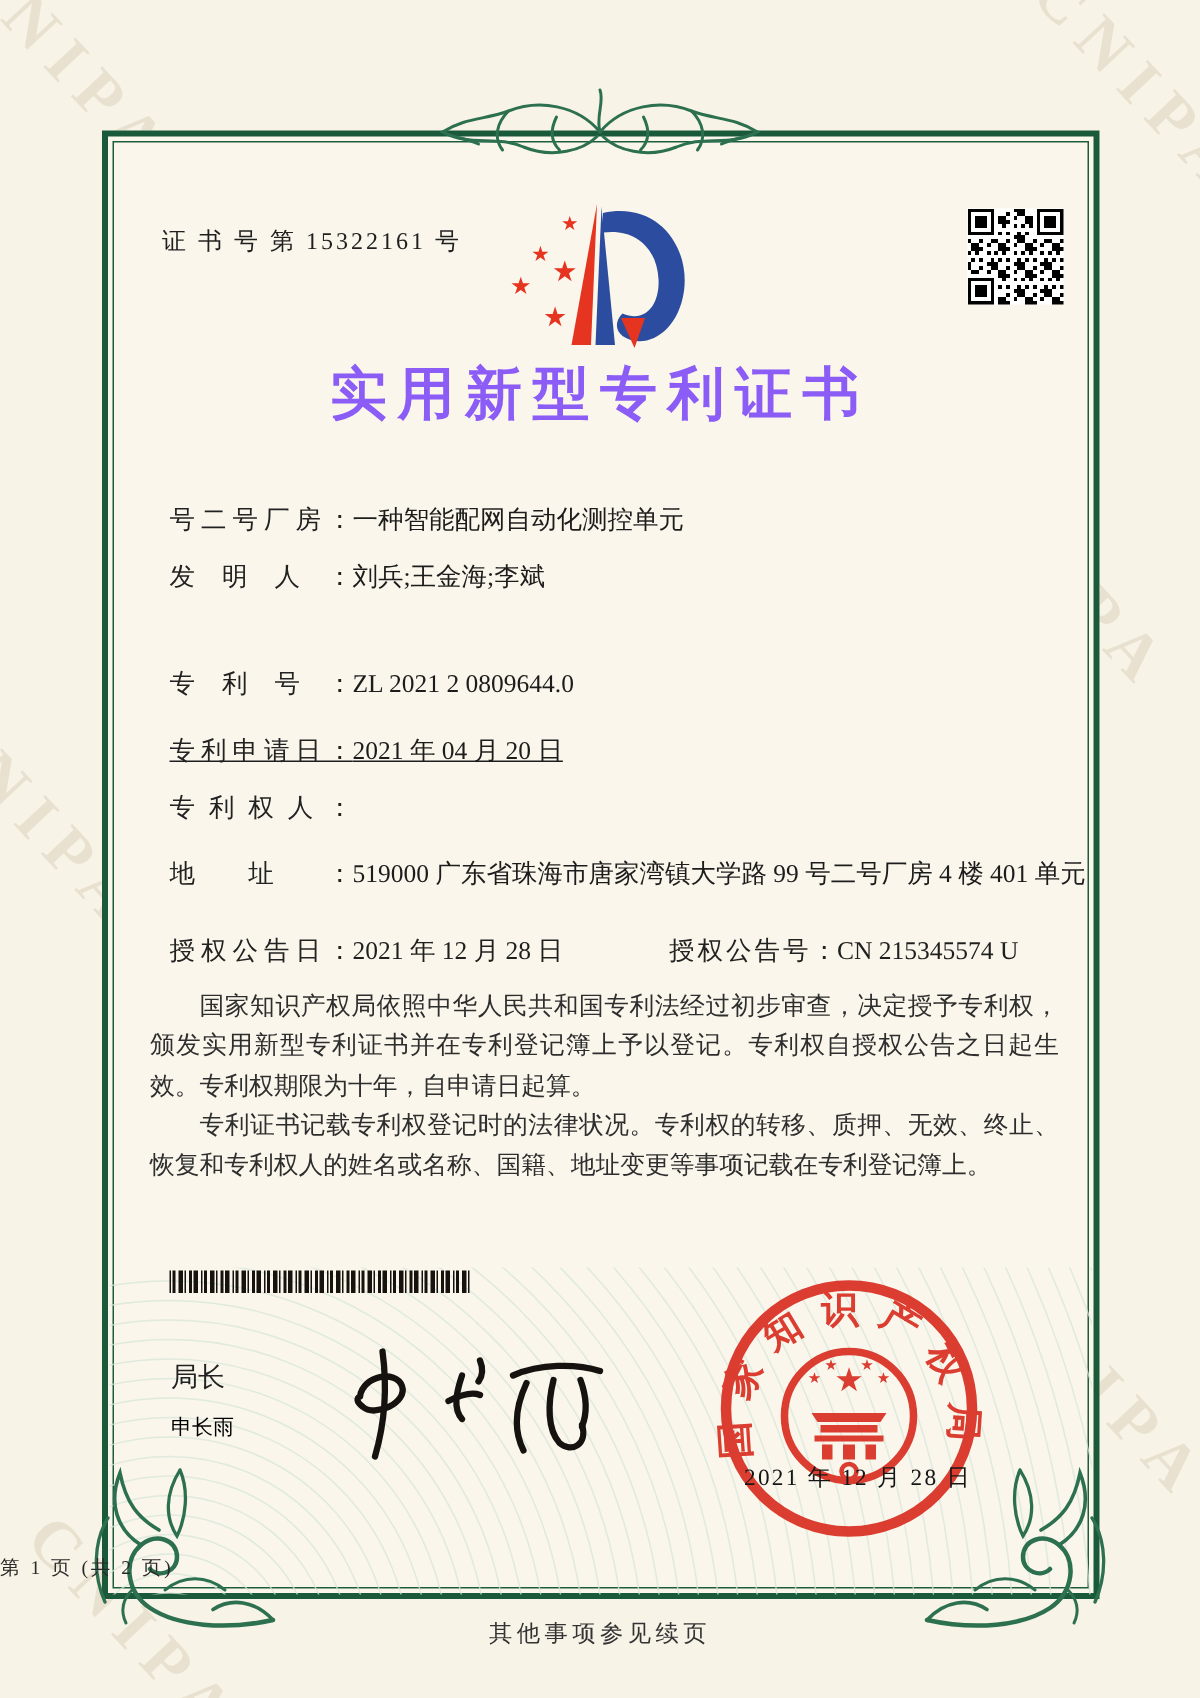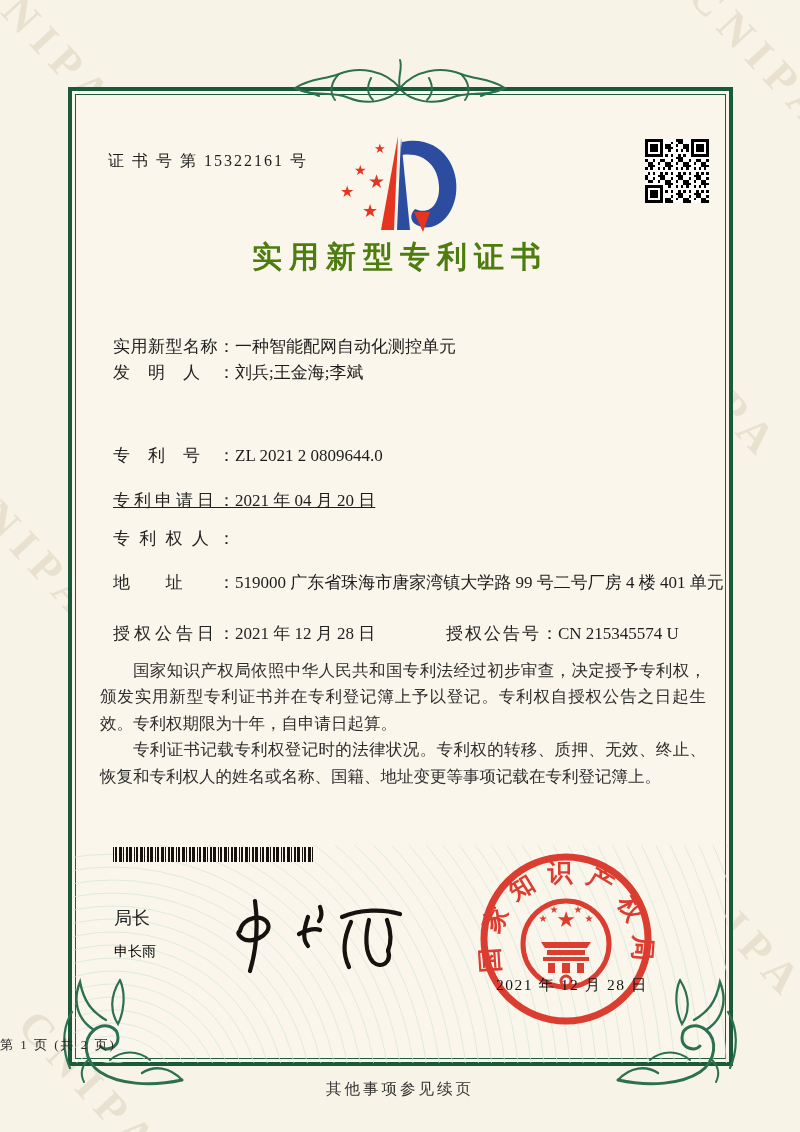--- a/index.html
+++ b/index.html
@@ -28,21 +28,21 @@
   .guilloche{position:absolute;left:73px;top:845px;pointer-events:none;}
   
   .cert-no{
     position:absolute;left:108px;top:151px;font-size:16px;letter-spacing:2px;
   }
   .logo{position:absolute;left:330px;top:126px;width:146px;height:118px;}
   .logo-star{position:absolute;color:#e5341f;line-height:1;}
   .qr{position:absolute;left:645px;top:139px;width:64px;height:64px;background:#fff;}
   .title{
     position:absolute;left:0;top:237px;width:800px;text-align:center;
-    font-size:30px;font-weight:bold;letter-spacing:7px;color:#4d7c0f;
+    font-size:38px;font-weight:bold;letter-spacing:7px;color:#8b5cf6;
   }
   
   .row{position:absolute;left:113px;width:622px;display:flex;font-size:17px;line-height:1.45;}
   .flabel{
     display:inline-block;width:122px;flex:0 0 122px;
     text-align:justify;text-align-last:justify;color:#222;
   }
   .fvalue{flex:1;color:#1c1c1c;}
   .flabel2{display:inline-block;width:112px;flex:0 0 112px;margin-left:26px;
     text-align:justify;text-align-last:justify;color:#222;}
@@ -220,24 +220,24 @@
     <rect x="20" y="2" width="3" height="3" fill="#000"></rect>
     <rect x="0" y="18" width="7" height="7" fill="#000"></rect>
     <rect x="1" y="19" width="5" height="5" fill="#fff"></rect>
     <rect x="2" y="20" width="3" height="3" fill="#000"></rect>
     <path d="M12,0h1v1h-1zM13,0h1v1h-1zM14,0h1v1h-1zM10,1h1v1h-1zM13,1h1v1h-1zM14,1h1v1h-1zM8,2h1v1h-1zM9,2h1v1h-1zM12,2h1v1h-1zM15,2h1v1h-1zM16,2h1v1h-1zM8,3h1v1h-1zM9,3h1v1h-1zM10,3h1v1h-1zM15,3h1v1h-1zM16,3h1v1h-1zM9,4h1v1h-1zM12,4h1v1h-1zM14,4h1v1h-1zM16,4h1v1h-1zM8,6h1v1h-1zM10,6h1v1h-1zM13,6h1v1h-1zM15,6h1v1h-1zM12,7h1v1h-1zM13,7h1v1h-1zM14,7h1v1h-1zM0,8h1v1h-1zM3,8h1v1h-1zM6,8h1v1h-1zM7,8h1v1h-1zM10,8h1v1h-1zM13,8h1v1h-1zM14,8h1v1h-1zM17,8h1v1h-1zM20,8h1v1h-1zM21,8h1v1h-1zM24,8h1v1h-1zM1,9h1v1h-1zM2,9h1v1h-1zM5,9h1v1h-1zM8,9h1v1h-1zM9,9h1v1h-1zM12,9h1v1h-1zM15,9h1v1h-1zM16,9h1v1h-1zM19,9h1v1h-1zM22,9h1v1h-1zM23,9h1v1h-1zM1,10h1v1h-1zM2,10h1v1h-1zM3,10h1v1h-1zM8,10h1v1h-1zM9,10h1v1h-1zM10,10h1v1h-1zM15,10h1v1h-1zM16,10h1v1h-1zM17,10h1v1h-1zM22,10h1v1h-1zM23,10h1v1h-1zM24,10h1v1h-1zM0,11h1v1h-1zM2,11h1v1h-1zM5,11h1v1h-1zM7,11h1v1h-1zM9,11h1v1h-1zM12,11h1v1h-1zM14,11h1v1h-1zM16,11h1v1h-1zM19,11h1v1h-1zM21,11h1v1h-1zM23,11h1v1h-1zM1,13h1v1h-1zM3,13h1v1h-1zM6,13h1v1h-1zM8,13h1v1h-1zM10,13h1v1h-1zM13,13h1v1h-1zM15,13h1v1h-1zM17,13h1v1h-1zM20,13h1v1h-1zM22,13h1v1h-1zM24,13h1v1h-1zM0,14h1v1h-1zM5,14h1v1h-1zM6,14h1v1h-1zM7,14h1v1h-1zM12,14h1v1h-1zM13,14h1v1h-1zM14,14h1v1h-1zM19,14h1v1h-1zM20,14h1v1h-1zM21,14h1v1h-1zM0,15h1v1h-1zM3,15h1v1h-1zM6,15h1v1h-1zM7,15h1v1h-1zM10,15h1v1h-1zM13,15h1v1h-1zM14,15h1v1h-1zM17,15h1v1h-1zM20,15h1v1h-1zM21,15h1v1h-1zM24,15h1v1h-1zM1,16h1v1h-1zM2,16h1v1h-1zM5,16h1v1h-1zM8,16h1v1h-1zM9,16h1v1h-1zM12,16h1v1h-1zM15,16h1v1h-1zM16,16h1v1h-1zM19,16h1v1h-1zM22,16h1v1h-1zM23,16h1v1h-1zM8,17h1v1h-1zM9,17h1v1h-1zM10,17h1v1h-1zM15,17h1v1h-1zM16,17h1v1h-1zM17,17h1v1h-1zM22,17h1v1h-1zM23,17h1v1h-1zM24,17h1v1h-1zM9,18h1v1h-1zM12,18h1v1h-1zM14,18h1v1h-1zM16,18h1v1h-1zM19,18h1v1h-1zM21,18h1v1h-1zM23,18h1v1h-1zM8,20h1v1h-1zM10,20h1v1h-1zM13,20h1v1h-1zM15,20h1v1h-1zM17,20h1v1h-1zM20,20h1v1h-1zM22,20h1v1h-1zM24,20h1v1h-1zM12,21h1v1h-1zM13,21h1v1h-1zM14,21h1v1h-1zM19,21h1v1h-1zM20,21h1v1h-1zM21,21h1v1h-1zM10,22h1v1h-1zM13,22h1v1h-1zM14,22h1v1h-1zM17,22h1v1h-1zM20,22h1v1h-1zM21,22h1v1h-1zM24,22h1v1h-1zM8,23h1v1h-1zM9,23h1v1h-1zM12,23h1v1h-1zM15,23h1v1h-1zM16,23h1v1h-1zM19,23h1v1h-1zM22,23h1v1h-1zM23,23h1v1h-1zM8,24h1v1h-1zM9,24h1v1h-1zM10,24h1v1h-1zM15,24h1v1h-1zM16,24h1v1h-1zM17,24h1v1h-1zM22,24h1v1h-1zM23,24h1v1h-1zM24,24h1v1h-1z" fill="#000"></path>
   </svg>
 
 <div class="title">实用新型专利证书</div>
 
 <div class="row" style="top:335px;">
-  <span class="flabel">实用新型名称：</span>
+  <span class="flabel">号二号厂房：</span>
   <span class="fvalue">一种智能配网自动化测控单元</span>
 </div>
-<div class="row" style="top:361px;">
+<div class="row" style="top:373px;">
   <span class="flabel">发明人：</span>
   <span class="fvalue">刘兵;王金海;李斌</span>
 </div>
 <div class="row" style="top:444px;">
   <span class="flabel">专利号：</span>
   <span class="fvalue">ZL 2021 2 0809644.0</span>
 </div>
 <div class="row" style="top:489px;text-decoration:underline;">
   <span class="flabel">专利申请日：</span>
   <span class="fvalue">2021 年 04 月 20 日</span>

